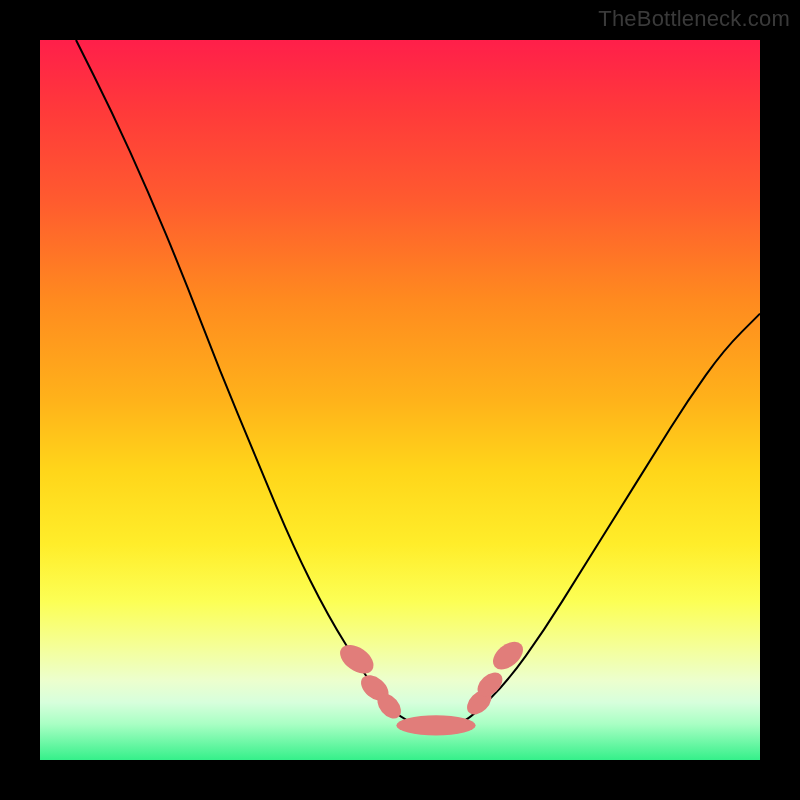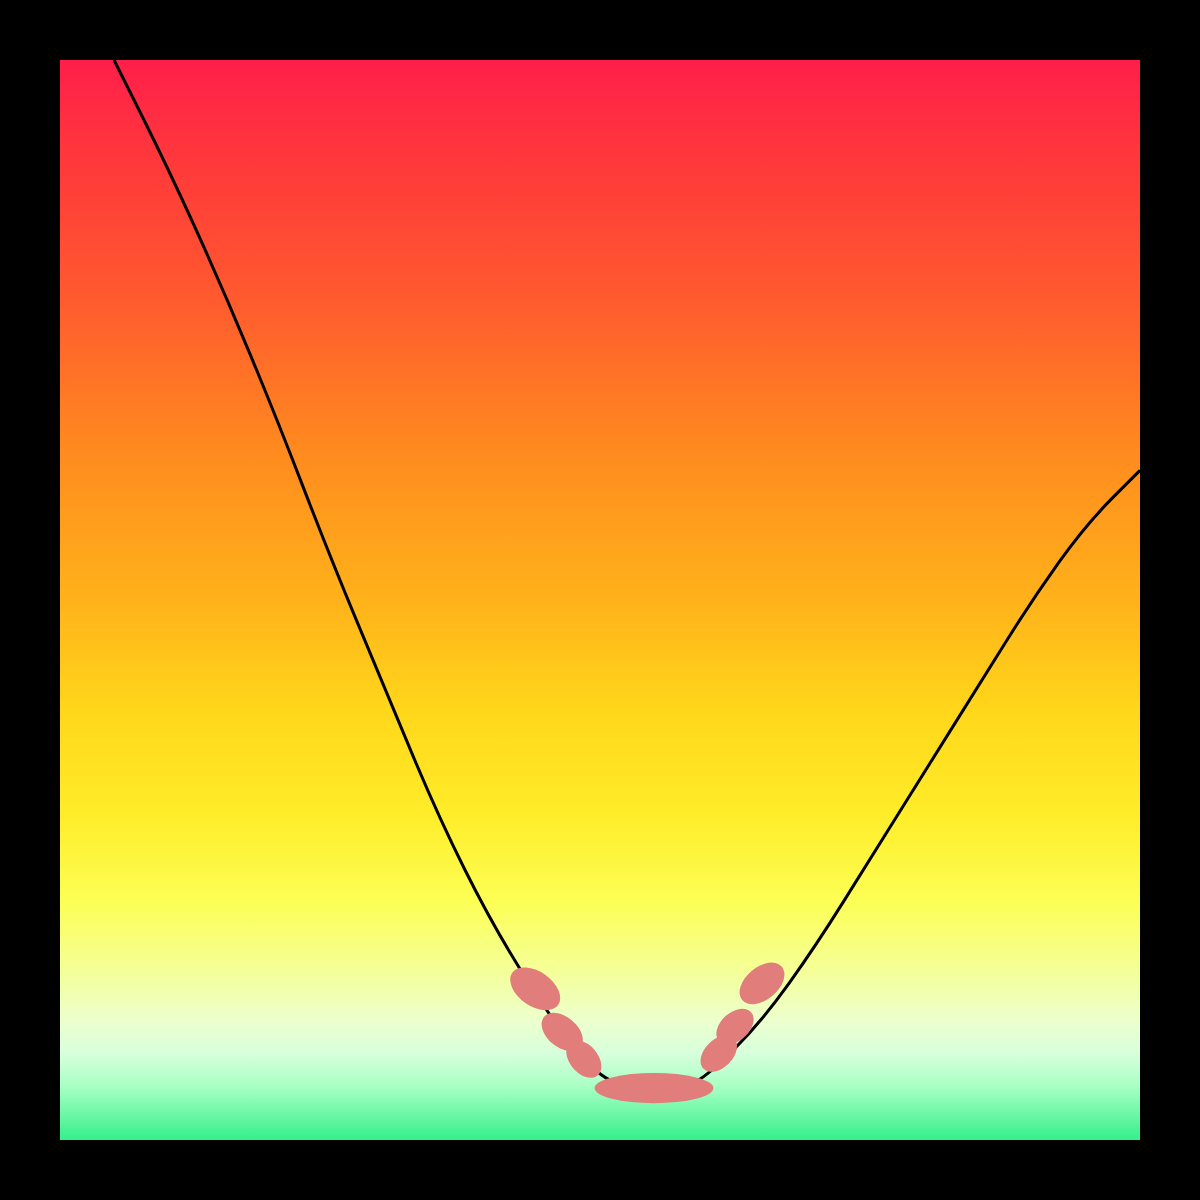--- a/index.html
+++ b/index.html
@@ -81,13 +81,14 @@
         <ellipse class="pod" cx="316.8" cy="619.2" rx="11.5" ry="18.7" transform="rotate(-55 316.8 619.2)"></ellipse>
         <ellipse class="pod" cx="334.8" cy="648.0" rx="10.1" ry="15.8" transform="rotate(-50 334.8 648.0)"></ellipse>
         <ellipse class="pod" cx="349.2" cy="666.0" rx="9.4" ry="14.4" transform="rotate(-40 349.2 666.0)"></ellipse>
         <ellipse class="pod" cx="396.0" cy="685.4" rx="39.6" ry="10.1" transform="rotate(0 396.0 685.4)"></ellipse>
         <ellipse class="pod" cx="439.2" cy="662.4" rx="9.4" ry="14.4" transform="rotate(45 439.2 662.4)"></ellipse>
         <ellipse class="pod" cx="450.0" cy="644.4" rx="9.4" ry="14.4" transform="rotate(48 450.0 644.4)"></ellipse>
         <ellipse class="pod" cx="468.0" cy="615.6" rx="10.8" ry="17.3" transform="rotate(50 468.0 615.6)"></ellipse>
       </g>
   </svg>
 
+  <div class="watermark">TheBottleneck.com</div>
 </div>
 
 </body></html>

